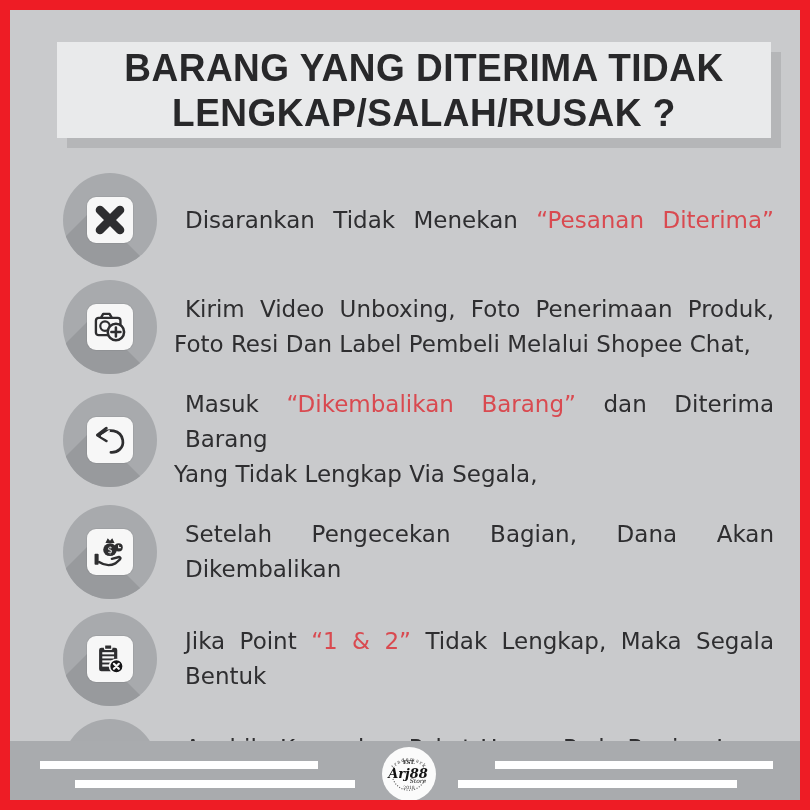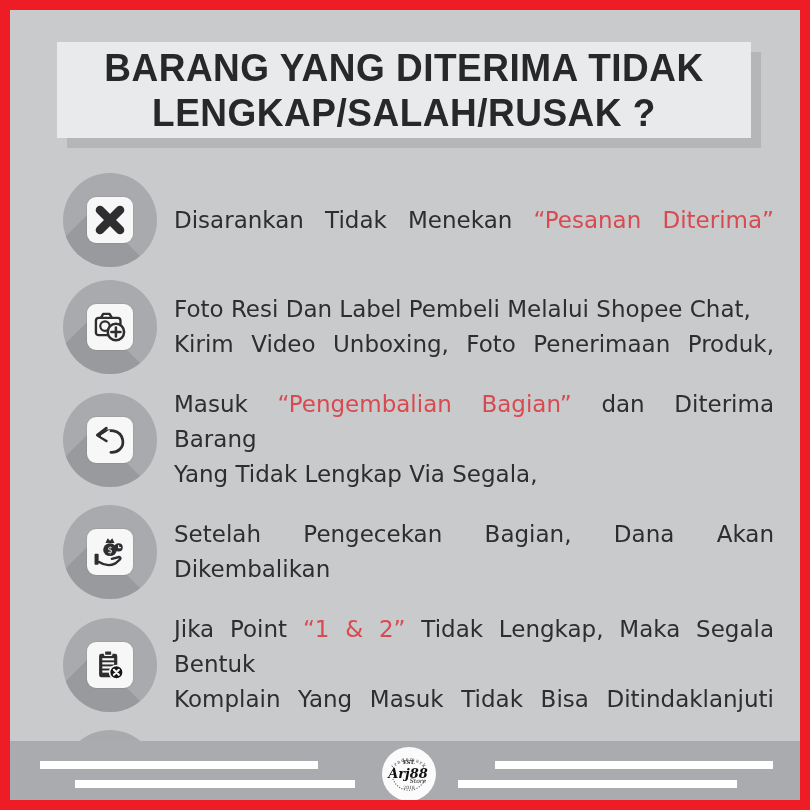--- a/index.html
+++ b/index.html
@@ -10,21 +10,21 @@
   html,body{margin:0;padding:0;}
   .frame{
     width:810px;height:810px;box-sizing:border-box;position:relative;
     border:10px solid var(--border-red);background:var(--bg);overflow:hidden;
     font-family:"DejaVu Sans",sans-serif;
   }
   
   .header{
     position:absolute;left:47px;top:32px;width:694px;height:96px;
     background:var(--header-bg);box-shadow:10px 10px 0 0 var(--header-shadow);
-    display:flex;flex-direction:column;justify-content:center;text-align:center;
+    display:flex;flex-direction:column;justify-content:center;text-align:center;padding-left:20px;
   }
   .header .tline{
     font-family:"Liberation Sans",sans-serif;font-weight:bold;font-size:37px;
     line-height:45px;letter-spacing:.5px;color:#28282a;transform:scaleY(1.05);
   }
   
   .items{position:absolute;top:163px;left:0;right:0;}
   .row{display:flex;align-items:center;gap:17px;padding-left:53px;margin-bottom:13px;}
   .circle{
     position:relative;flex:none;width:94px;height:94px;border-radius:50%;
@@ -35,21 +35,21 @@
     background:var(--circle-shadow);transform:rotate(45deg);transform-origin:0 0;
   }
   .glyph{
     position:absolute;left:24px;top:24px;width:46px;height:46px;background:#f7f7f7;
     border-radius:9px;display:flex;align-items:center;justify-content:center;
     box-shadow:0 0 0 1px rgba(0,0,0,.05);
   }
   .glyph svg{width:40px;height:40px;}
   .text{width:600px;}
   .line{font-size:23px;line-height:35px;color:var(--dark);text-align:justify;}
-  .line:not(.last){text-align-last:justify;}
+  .line:not(.last){text-align-last:justify;margin-left:11px;}
   .line span[data-color="red"]{color:var(--red);}
   
   .band{position:absolute;left:0;right:0;bottom:0;height:59px;background:var(--band);}
   .bar{position:absolute;height:8px;background:var(--white);}
   .bar.lt{left:30px;top:20px;width:278px;}
   .bar.lb{left:65px;top:39px;width:280px;}
   .bar.rt{left:485px;top:20px;width:278px;}
   .bar.rb{left:448px;top:39px;width:279px;}
   .logo{position:absolute;left:371px;top:5px;width:56px;height:56px;}
   .logo .est{font-family:"DejaVu Serif",serif;font-size:5px;font-weight:bold;}
@@ -87,36 +87,36 @@
             <svg viewBox="0 0 44 44" fill="none">
     <path d="M12 12 l2.5 -4.5 h7 l2.5 4.5" stroke="#2e2e30" stroke-width="2.6" stroke-linejoin="round"></path>
     <rect x="6.5" y="12" width="27" height="19" rx="3" stroke="#2e2e30" stroke-width="2.6"></rect>
     <circle cx="16.5" cy="21" r="5.2" stroke="#2e2e30" stroke-width="2.4"></circle>
     <circle cx="28.5" cy="27.5" r="9" fill="#f7f7f7" stroke="#2e2e30" stroke-width="2.8"></circle>
     <path d="M28.5 22.5 v10 M23.5 27.5 h10" stroke="#2e2e30" stroke-width="2.8" stroke-linecap="round"></path>
   </svg>
           </div>
     </div>
     <div class="text">
+          <div class="line"><span data-color="dark">Kirim Video Unboxing, Foto Penerimaan Produk,</span></div>
           <div class="line last"><span data-color="dark">Foto Resi Dan Label Pembeli Melalui Shopee Chat,</span></div>
-          <div class="line"><span data-color="dark">Kirim Video Unboxing, Foto Penerimaan Produk,</span></div>
         </div>
   </div>
       <div class="row">
     <div class="circle">
       <div class="glyph">
             <svg viewBox="0 0 44 44" fill="none">
     <path d="M10 17 C20 8 34 11 36 22 C37.5 31 30 36 23 35.5" stroke="#2e2e30" stroke-width="3" stroke-linecap="round"></path>
     <path d="M18 9 L8 16.5 L18 23" stroke="#2e2e30" stroke-width="3" stroke-linecap="round" stroke-linejoin="round"></path>
     <path d="M21 12 L13 17.5 L21 22" stroke="#f7f7f7" stroke-width="2" stroke-linecap="round" stroke-linejoin="round"></path>
   </svg>
           </div>
     </div>
     <div class="text">
-          <div class="line"><span data-color="dark">Masuk </span><span data-color="red">“Pengembalian Bagian”</span><span data-color="dark"> dan Diterima Barang</span></div>
+          <div class="line"><span data-color="dark">Masuk </span><span data-color="red">“Dikembalikan Barang”</span><span data-color="dark"> dan Diterima Barang</span></div>
           <div class="line last"><span data-color="dark">Yang Tidak Lengkap Via Segala,</span></div>
         </div>
   </div>
       <div class="row">
     <div class="circle">
       <div class="glyph">
             <svg viewBox="0 0 44 44" fill="none">
     <path d="M17 12 l2.5 -5 2.5 2.5 2.5 -2.5 2.5 5 z" fill="#2e2e30"></path>
     <ellipse cx="22" cy="19.5" rx="7.5" ry="7" fill="#2e2e30"></ellipse>
     <text x="22" y="23" text-anchor="middle" font-size="9" fill="#f7f7f7" font-family="DejaVu Sans">$</text>
@@ -141,21 +141,20 @@
     <rect x="13.5" y="19" width="13" height="2.4" fill="#f7f7f7"></rect>
     <rect x="13.5" y="23.5" width="13" height="2.4" fill="#f7f7f7"></rect>
     <rect x="13.5" y="28" width="13" height="2.4" fill="#f7f7f7"></rect>
     <circle cx="29" cy="30" r="7.5" fill="#161618" stroke="#f7f7f7" stroke-width="1.8"></circle>
     <path d="M26.3 27.3 l5.4 5.4 M31.7 27.3 l-5.4 5.4" stroke="#f7f7f7" stroke-width="2.4" stroke-linecap="round"></path>
   </svg>
           </div>
     </div>
     <div class="text">
           <div class="line"><span data-color="dark">Jika Point </span><span data-color="red">“1 &amp; 2”</span><span data-color="dark"> Tidak Lengkap, Maka Segala Bentuk</span></div>
-          <div class="line"><span data-color="dark">Komplain Yang Masuk Tidak Bisa Ditindaklanjuti</span></div>
         </div>
   </div>
       <div class="row">
     <div class="circle">
       <div class="glyph">
             <svg viewBox="0 0 44 44" fill="none">
     <rect x="16" y="7.5" width="12.5" height="11.5" stroke="#2e2e30" stroke-width="2"></rect>
     <path d="M21 7.5 v4 l1.2 -1 1.2 1 v-4" stroke="#2e2e30" stroke-width="1.4"></path>
     <rect x="9" y="21" width="12.5" height="11.5" stroke="#2e2e30" stroke-width="2"></rect>
     <path d="M14 21 v4 l1.2 -1 1.2 1 v-4" stroke="#2e2e30" stroke-width="1.4"></path>

